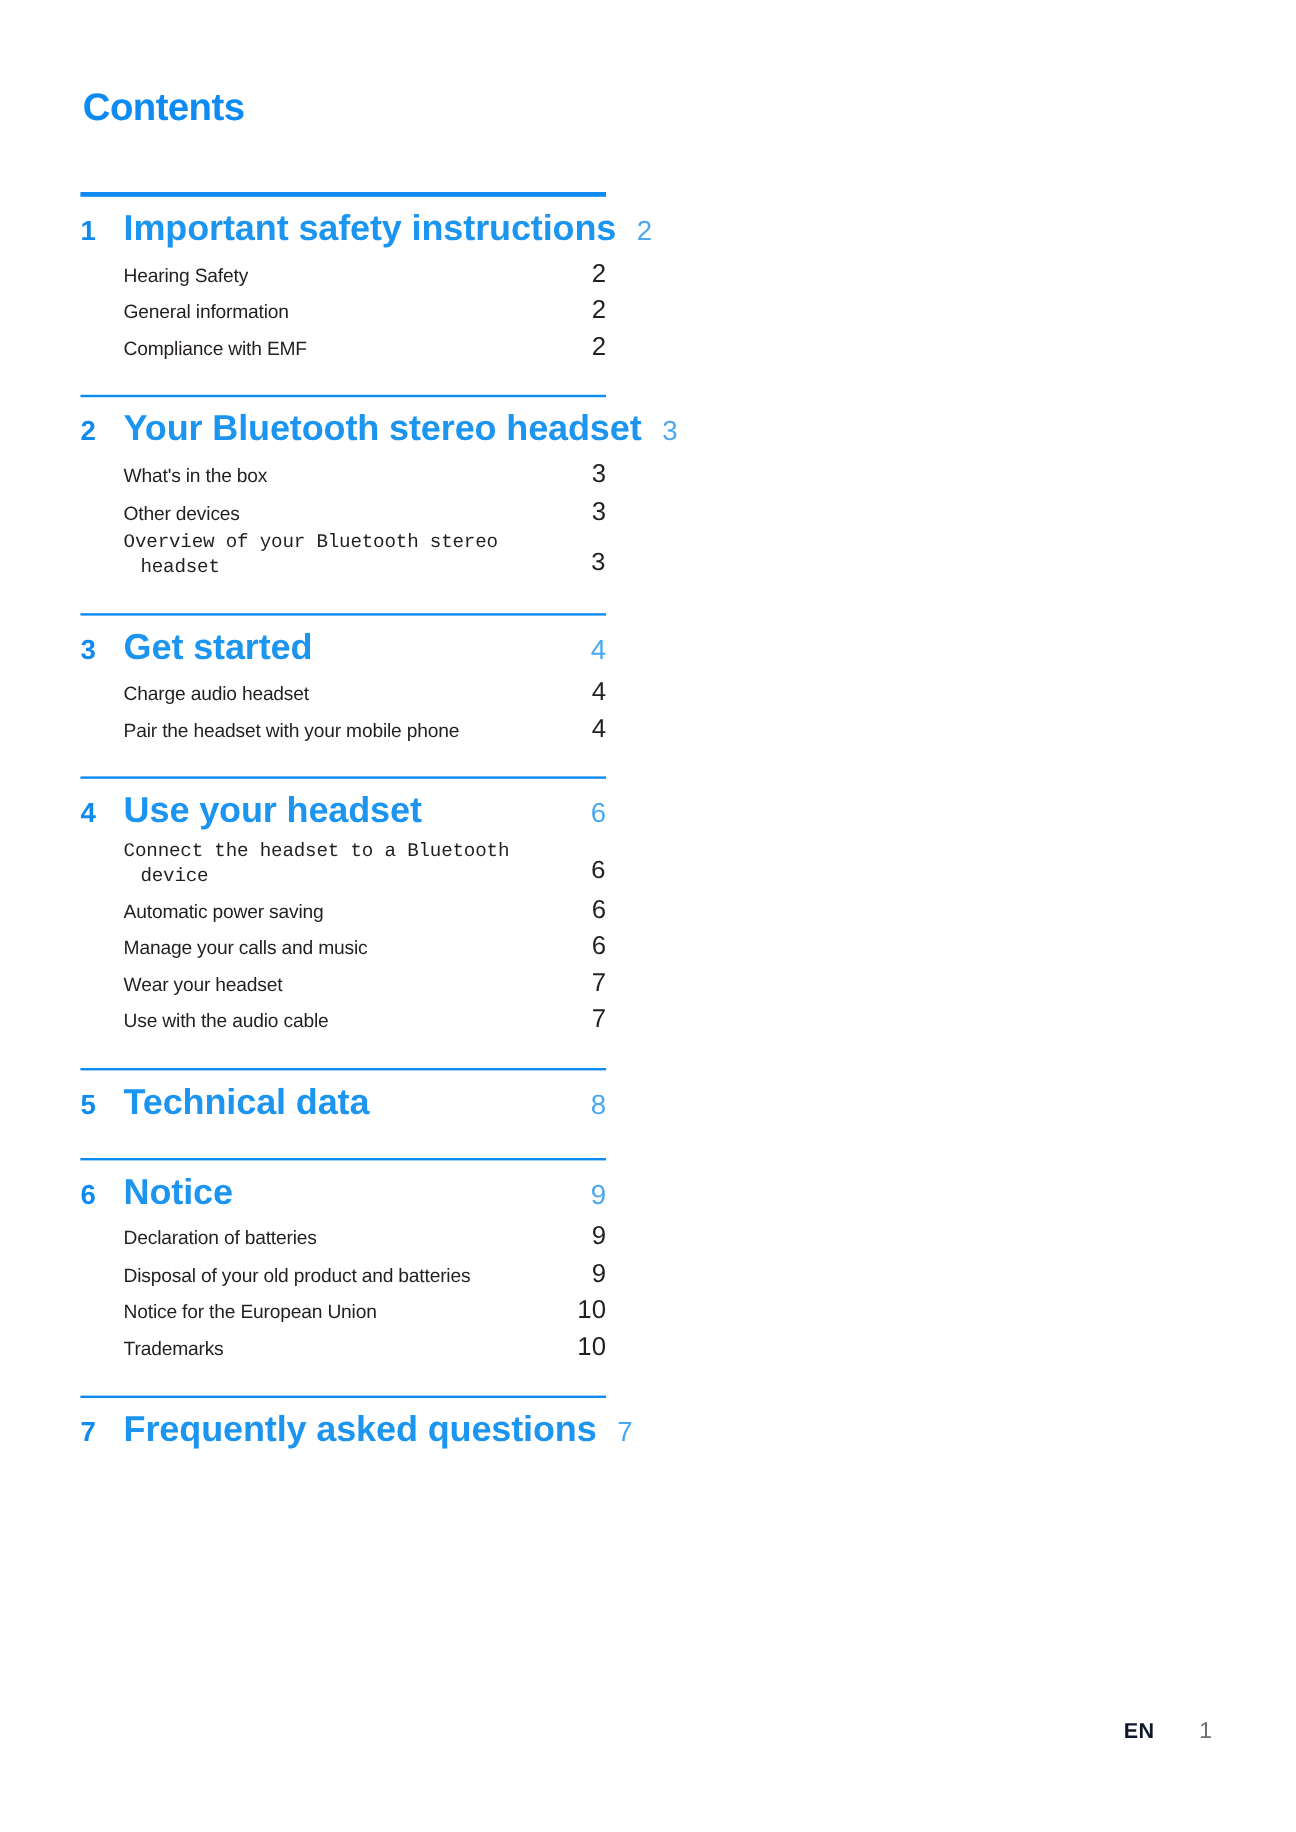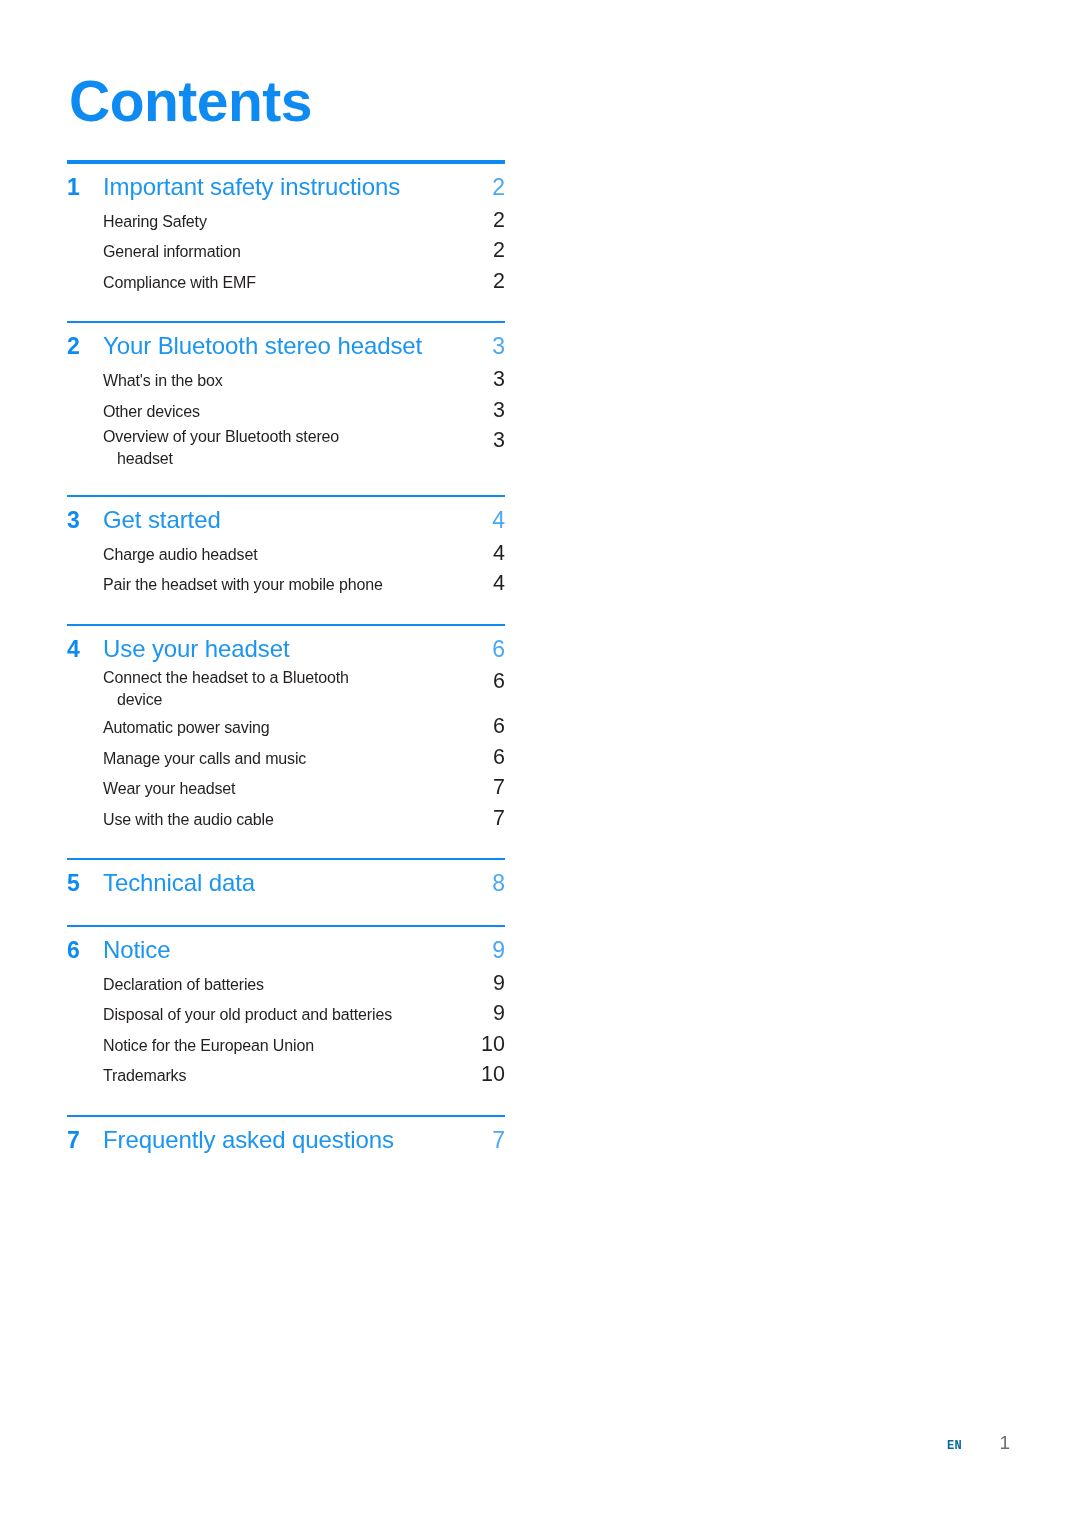--- a/index.html
+++ b/index.html
@@ -18,21 +18,21 @@
   .page {
     position: absolute;
     inset: 0;
   }
 
   
   .toc-title {
     position: absolute;
     left: 69px;
     top: 73px;
-    font-size: 57px;
+    font-size: 32px;
     font-weight: 600;
     letter-spacing: -0.5px;
     color: #0d8bf2;
     line-height: 1;
   }
 
   
   .toc {
     position: absolute;
     left: 67px;
@@ -70,22 +70,22 @@
     width: 36px;
     flex: 0 0 36px;
     font-size: 23px;
     font-weight: 600;
     color: #0d8bf2;
     line-height: 1.32;
   }
 
   .head-label {
     flex: 1 1 auto;
-    font-size: 24px;
-    font-weight: 400;
+    font-size: 30px;
+    font-weight: 700;
     color: #1b95f0;
     line-height: 1.32;
     letter-spacing: -0.1px;
     white-space: nowrap;
   }
 
   .head-page {
     flex: 0 0 auto;
     min-width: 30px;
     text-align: right;
@@ -126,46 +126,46 @@
     text-align: right;
     font-size: 21.5px;
     font-weight: 300;
     color: #231f20;
     line-height: 1.33;
     padding-left: 4px;
   }
 
   
   .sub-row.wrapped {
-    align-items: flex-start;
+    align-items: flex-end;
+    font-family: Liberation Mono, monospace;
   }
 
   
   .head-row + .sub-row { margin-top: 3px; }
 
   
   .footer {
     position: absolute;
     left: 0;
     top: 1432px;
     width: 1080px;
   }
   .footer-inner {
     position: absolute;
     right: 70px;
     top: 0;
     display: flex;
     align-items: baseline;
   }
   .footer-lang {
-    font-size: 12px;
+    font-size: 18px;
     font-weight: 600;
-    color: #0369a1;
+    color: #0f172a;
     letter-spacing: 0.3px;
-    font-family: Liberation Mono, monospace;
   }
   .footer-pageno {
     font-size: 19px;
     font-weight: 400;
     color: #6d6e71;
     margin-left: 36px;
     min-width: 12px;
     text-align: right;
   }
 </style>

